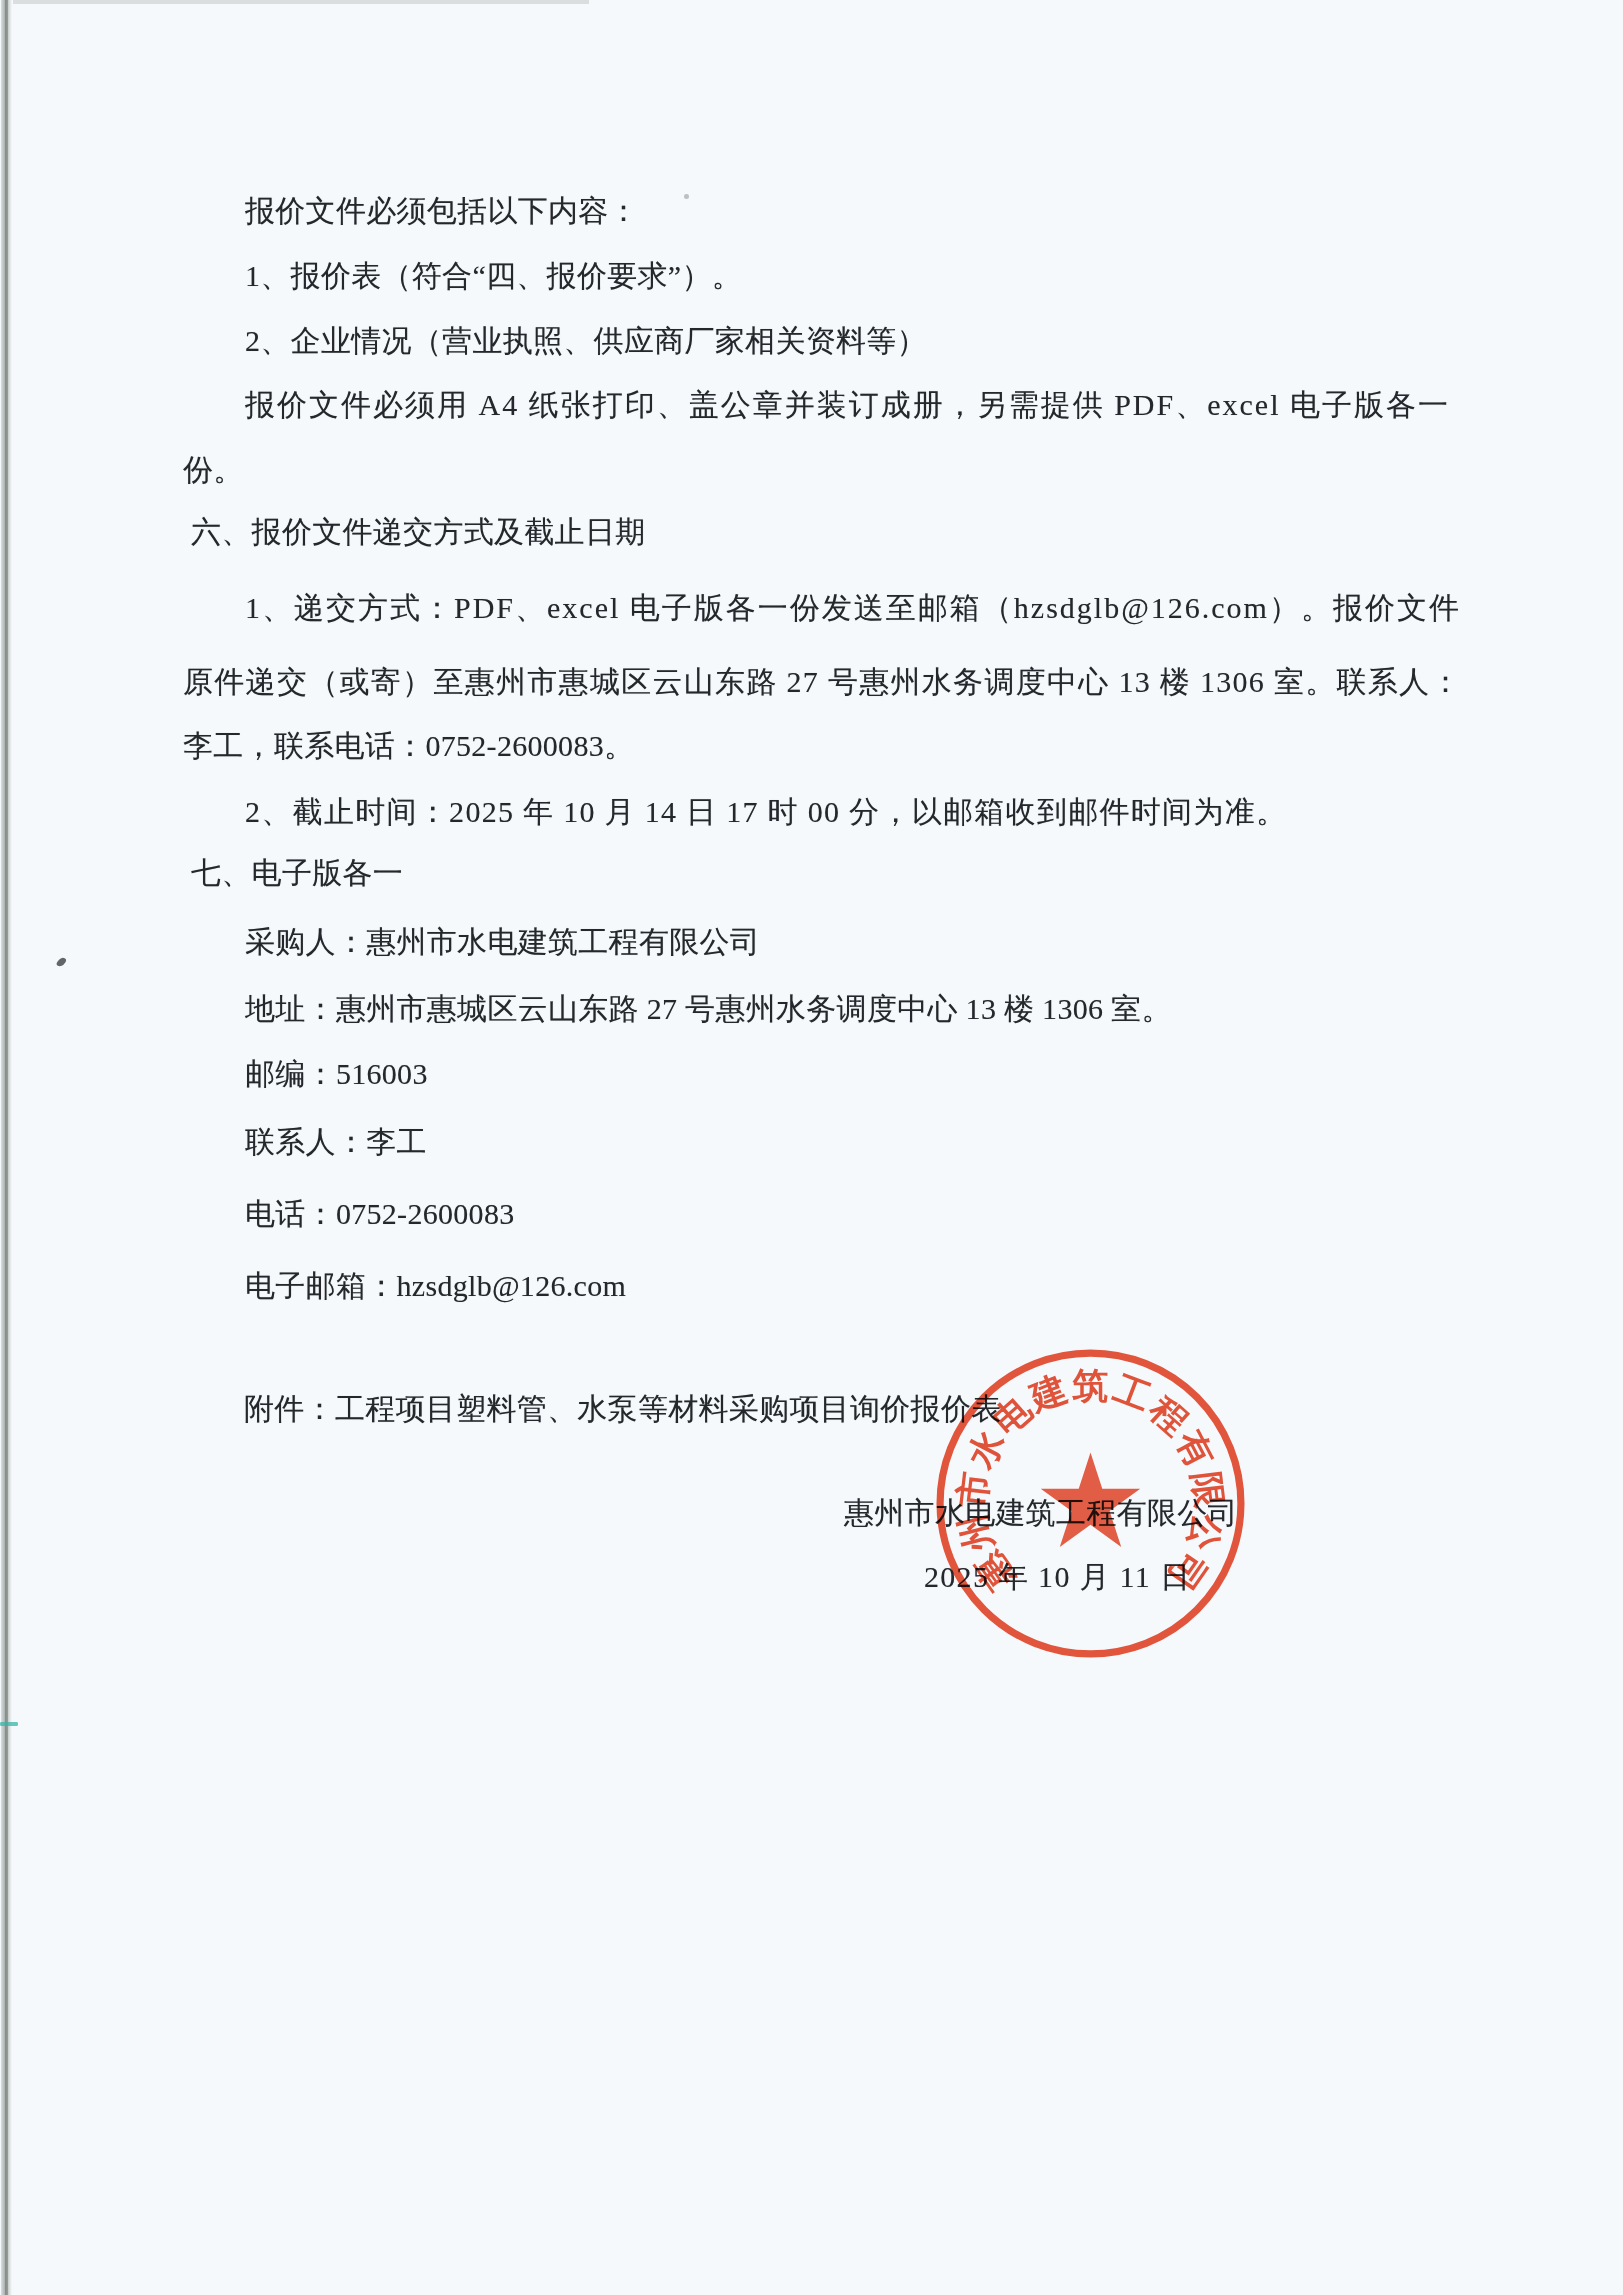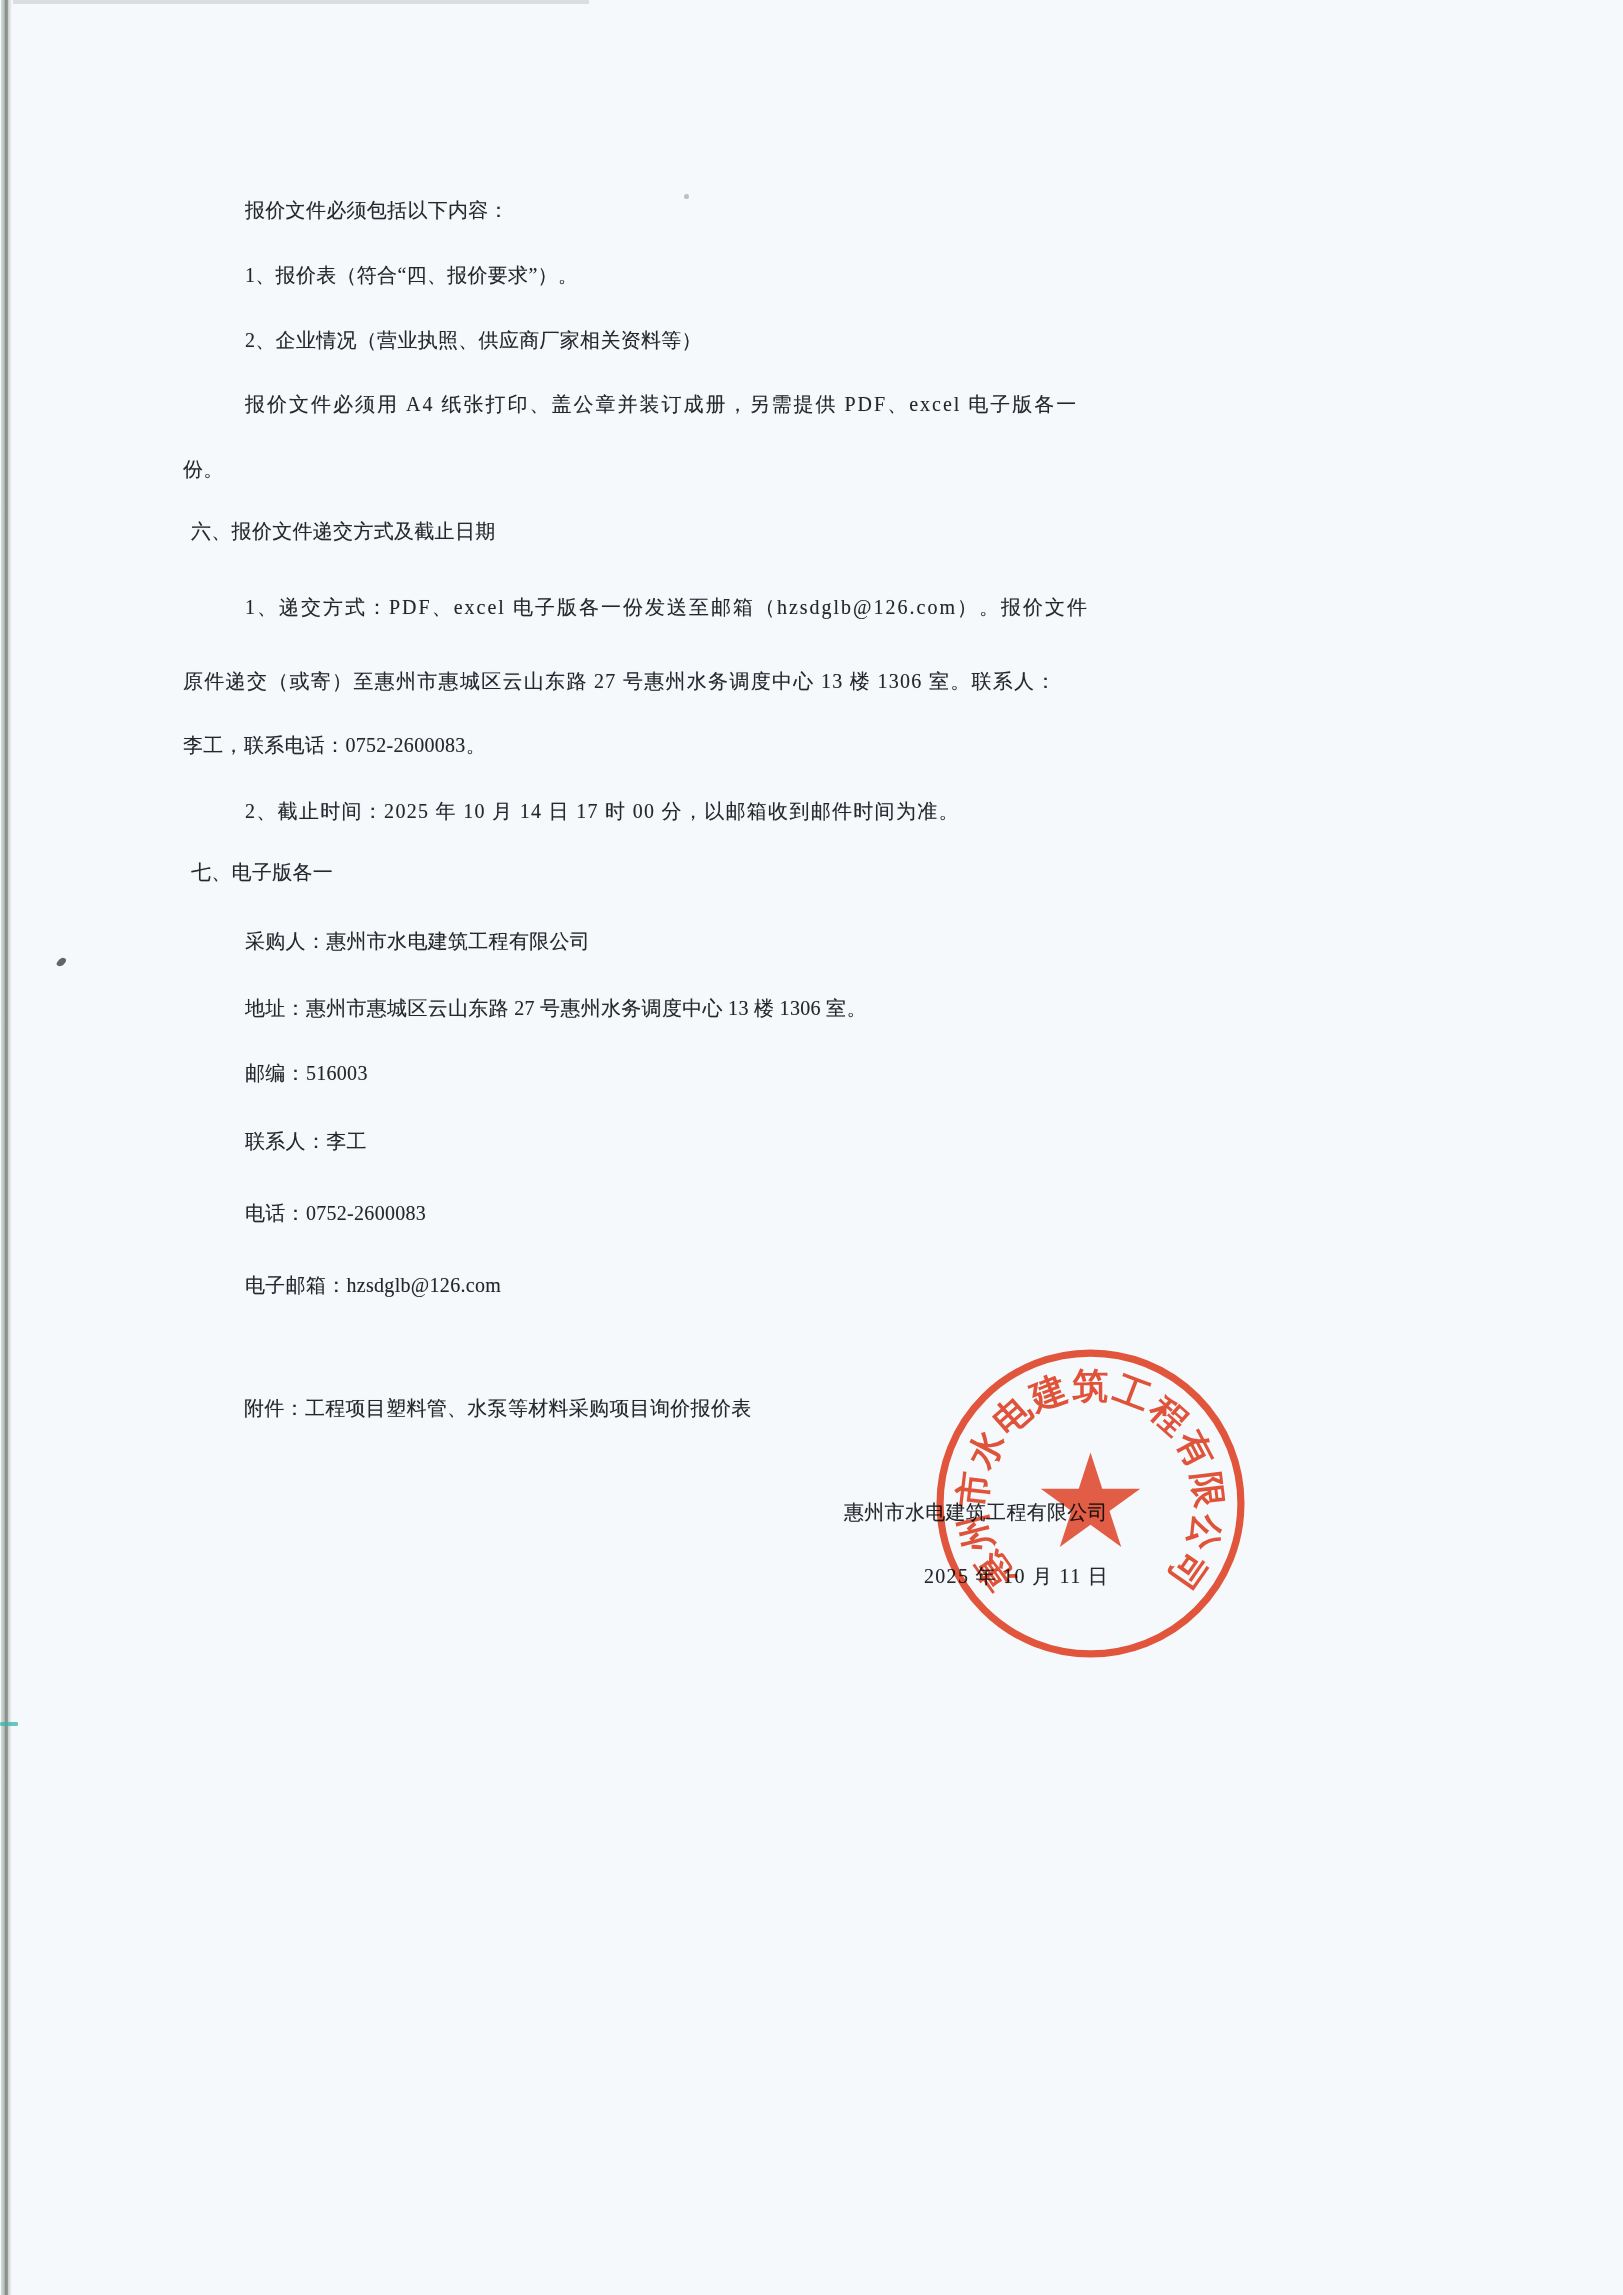--- a/index.html
+++ b/index.html
@@ -6,21 +6,21 @@
   .page{
     position:relative;
     width:1623px;height:2295px;
     background:#f6f9fb;
     overflow:hidden;
     font-family:"Liberation Serif","DejaVu Serif",serif;
     color:#24272b;
   }
   .line{
     position:absolute;
-    font-size:20px;
+    font-size:30px;
     line-height:39px;
     white-space:nowrap;
     letter-spacing:0.3px;
     text-shadow:0 0 0.7px rgba(36,40,46,.35);
   }
   .scan-edge{
     position:absolute;left:1.3px;top:0;width:10.5px;height:2295px;
     background:linear-gradient(to right,
       rgba(104,114,108,.20),
       rgba(118,128,121,.65) 42%,

